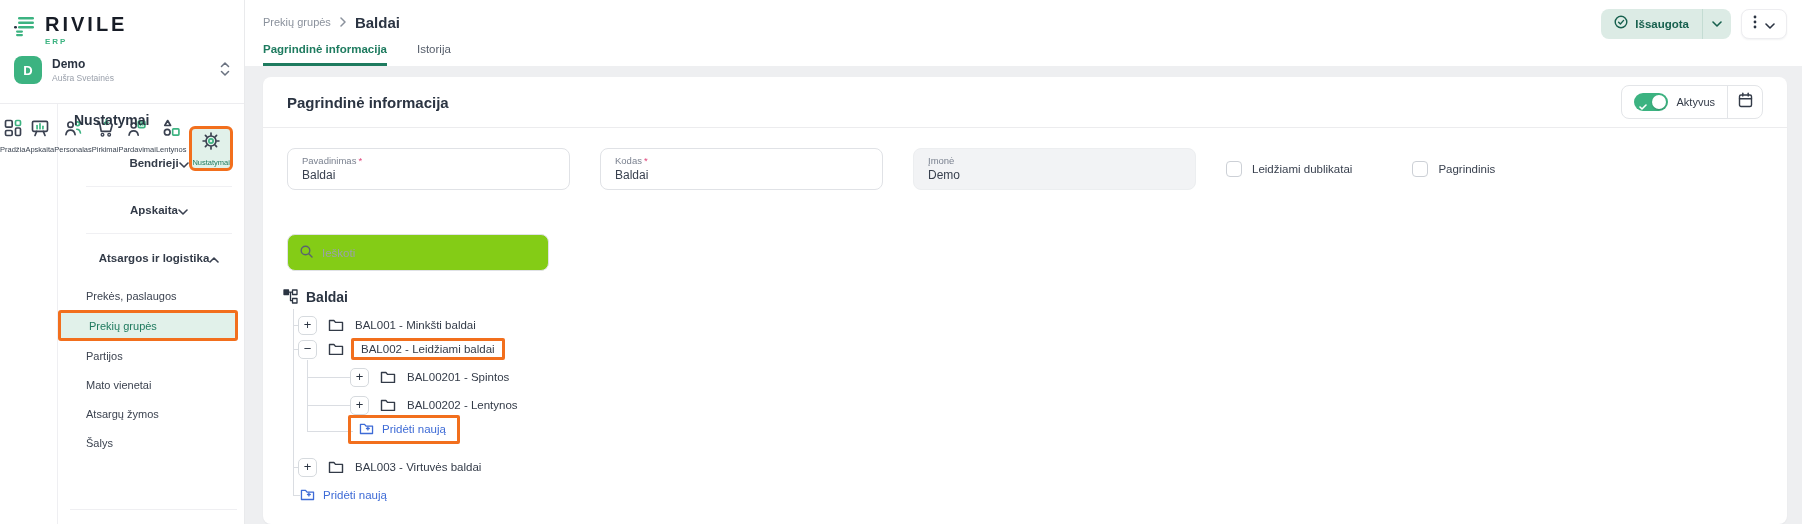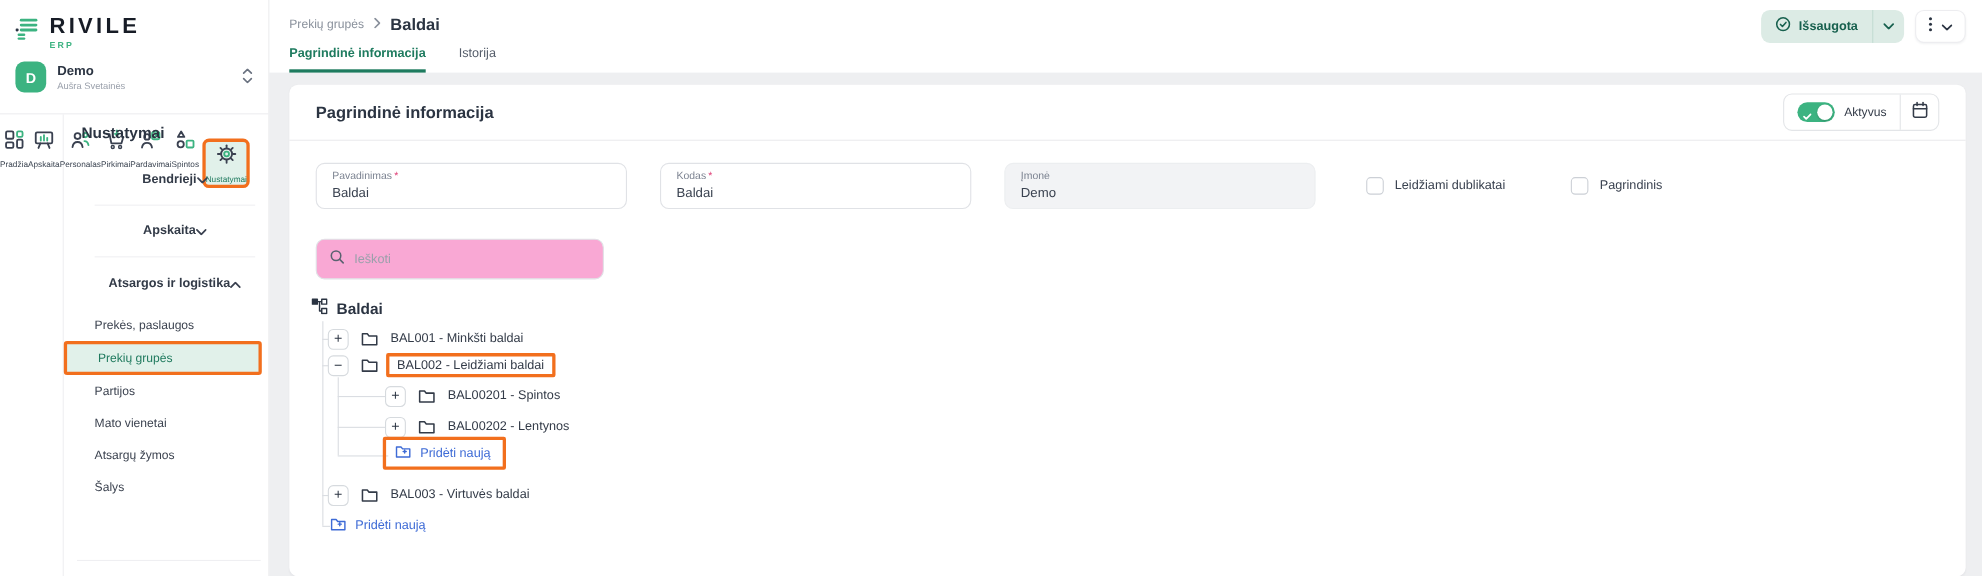--- a/index.html
+++ b/index.html
@@ -70,26 +70,26 @@
   .toggle-vdivider { width:1px; height:100%; background:#e3e5e8; }
   .calendar-btn { width:34px; height:100%; display:flex; align-items:center; justify-content:center; cursor:pointer; }
 
   .card-body { padding:20px 24px 0 24px; }
   .fields-row { display:flex; align-items:flex-start; }
   .field { width:283px; border:1px solid #e0e2e6; border-radius:8px; padding:6px 14px 7px 14px; background:#fff; margin-right:30px; }
   .field.disabled { background:#f2f3f5; border-color:#eceef0; }
   .field-label { font-size:9.5px; color:#7b8290; }
   .req { color:#e0457b; margin-left:2px; }
   .field-value { font-size:12px; color:#39414f; margin-top:2px; }
-  .checkboxes { display:flex; align-items:center; gap:60px; margin-left:16px; margin-top:13px; }
+  .checkboxes { display:flex; align-items:center; gap:60px; margin-top:13px; }
   .cb { display:flex; align-items:center; gap:10px; cursor:pointer; }
   .cb-box { width:16px; height:16px; border:1.5px solid #ccd0d6; border-radius:4px; background:#fff; }
   .cb-label { font-size:11.5px; color:#39414f; }
 
-  .search-box { margin-top:27px; width:262px; height:37px; border:1px solid #e0e2e6; border-radius:8px; display:flex; align-items:center; padding:0 12px; gap:9px; background:#f9a8d4; }
+  .search-box { margin-top:44px; width:262px; height:37px; border:1px solid #e0e2e6; border-radius:8px; display:flex; align-items:center; padding:0 12px; gap:9px; background:#84cc16; }
   .search-box input { border:none; outline:none; flex:1; font-size:11.5px; font-family:"Liberation Sans",sans-serif; color:#39414f; background:transparent; }
   .search-box input::placeholder { color:#9aa0ab; }
 
   
   .tree { position:relative; margin-top:14px; height:228px; font-size:11.5px; color:#333b48; }
   .t-row { position:absolute; height:24px; display:flex; align-items:center; }
   .t-root { left:-4px; top:0; gap:8px; }
   .t-root-label { font-size:14px; font-weight:bold; color:#2b3442; }
   .expander { width:19px; height:19px; border:1px solid #d6dade; border-radius:5px; background:#fff; color:#2b3442; font-size:13px; line-height:16px; text-align:center; cursor:pointer; flex-shrink:0; }
   .t-folder { margin-left:11px; margin-right:11px; display:flex; align-items:center; }
@@ -192,21 +192,21 @@
                 <path d="M16 9l3-3m0 2.6V6h-2.6" stroke="#3cb381" stroke-width="1.6"></path>
               </svg></span>
           <span class="rail-label">Pardavimai</span>
         </div>
         <div class="rail-item">
           <span><svg width="20" height="20" viewBox="0 0 24 24" fill="none" stroke-linejoin="round">
                 <path d="M8 3l3.5 6h-7z" stroke="#3a4150" stroke-width="2"></path>
                 <circle cx="7.5" cy="17" r="3.4" stroke="#3a4150" stroke-width="2"></circle>
                 <rect x="14" y="13" width="7.5" height="7.5" rx="1" stroke="#3cb381" stroke-width="2"></rect>
               </svg></span>
-          <span class="rail-label">Spintos</span>
+          <span class="rail-label">Lentynos</span>
         </div>
         <div class="rail-item active">
           <span><svg width="20" height="20" viewBox="0 0 24 24" fill="none" stroke-linecap="round">
                 <g stroke="#3a4150" stroke-width="2">
                   <circle cx="12" cy="12" r="6"></circle>
                   <line x1="12" y1="2.5" x2="12" y2="5"></line>
                   <line x1="12" y1="19" x2="12" y2="21.5"></line>
                   <line x1="2.5" y1="12" x2="5" y2="12"></line>
                   <line x1="19" y1="12" x2="21.5" y2="12"></line>
                   <line x1="5.3" y1="5.3" x2="7" y2="7"></line>

